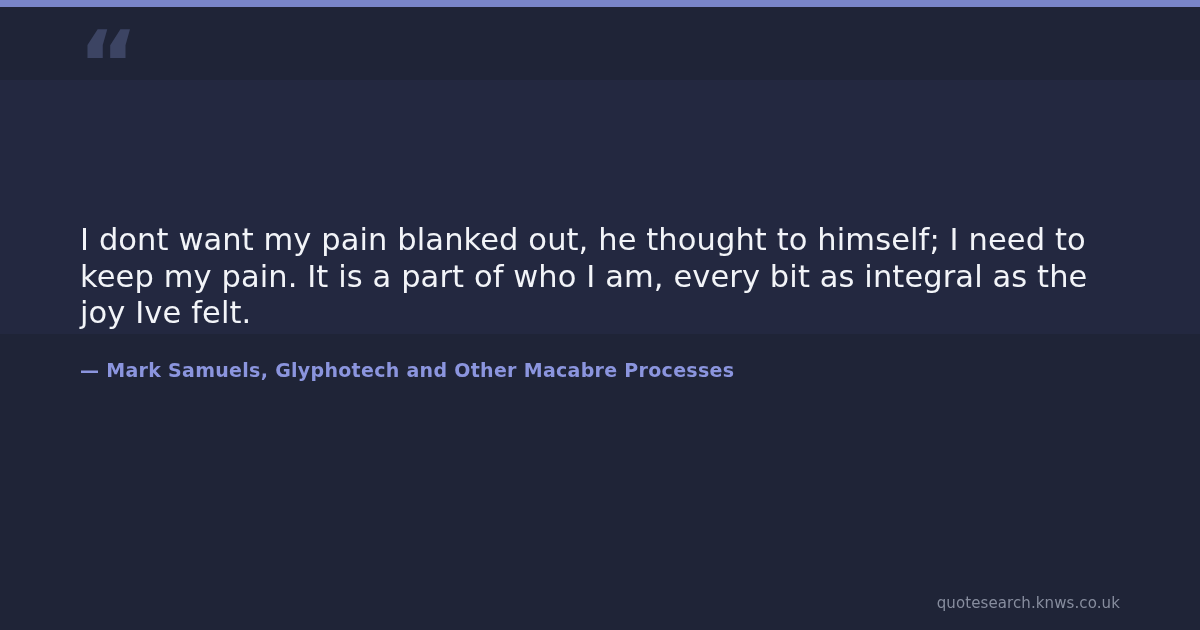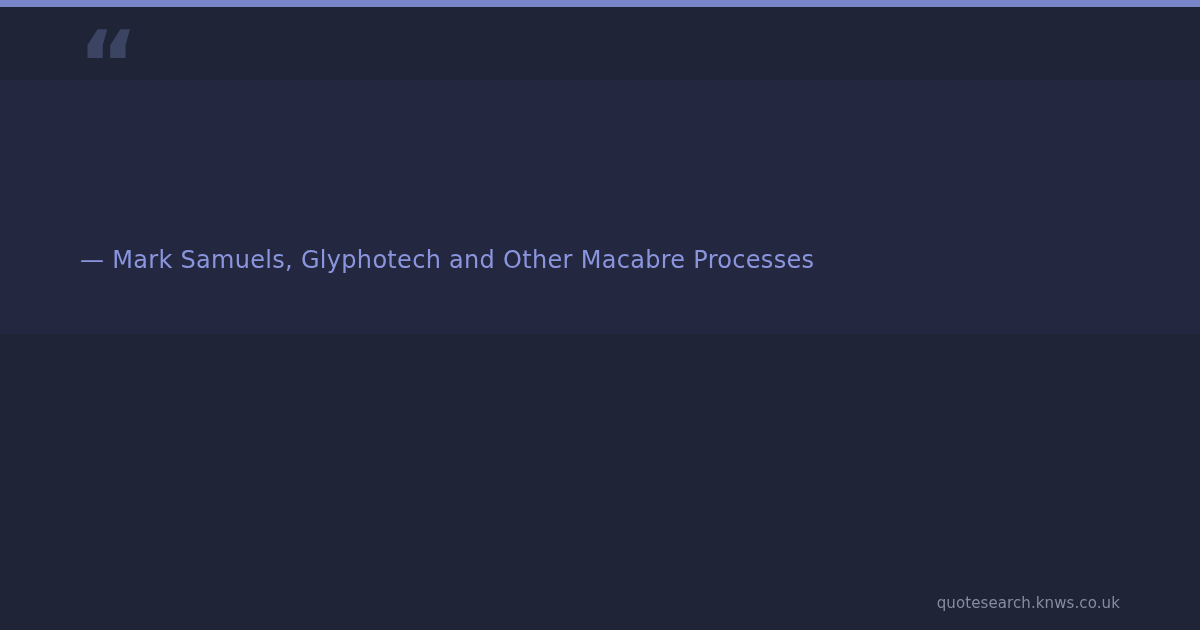--- a/index.html
+++ b/index.html
@@ -70,23 +70,23 @@
     font-size: 30.5px;
     line-height: 36.5px;
     font-weight: 400;
     letter-spacing: 0.1px;
   }
 
   .attribution {
     margin: 0;
     padding-top: 25px;
     color: #8b95de;
-    font-size: 24px;
+    font-size: 19px;
     line-height: 26px;
-    font-weight: 400;
+    font-weight: 700;
     letter-spacing: 0.3px;
   }
 
   .footer-url {
     position: absolute;
     right: 80px;
     bottom: 18px;
     color: #878d9e;
     font-size: 15px;
     line-height: 18px;
@@ -99,19 +99,20 @@
 
 <div class="card">
 
   <div class="band"></div>
 
   <div class="topbar"></div>
 
   <div class="quote-mark">“</div>
 
   <div class="content">
+    <p class="quote-text">I dont want my pain blanked out, he thought to himself; I need to keep my pain. It is a part of who I am, every bit as integral as the joy Ive felt.</p>
 
     <p class="attribution">— Mark Samuels, Glyphotech and Other Macabre Processes</p>
   </div>
 
   <div class="footer-url">quotesearch.knws.co.uk</div>
 
 </div>
 
 </body></html>

